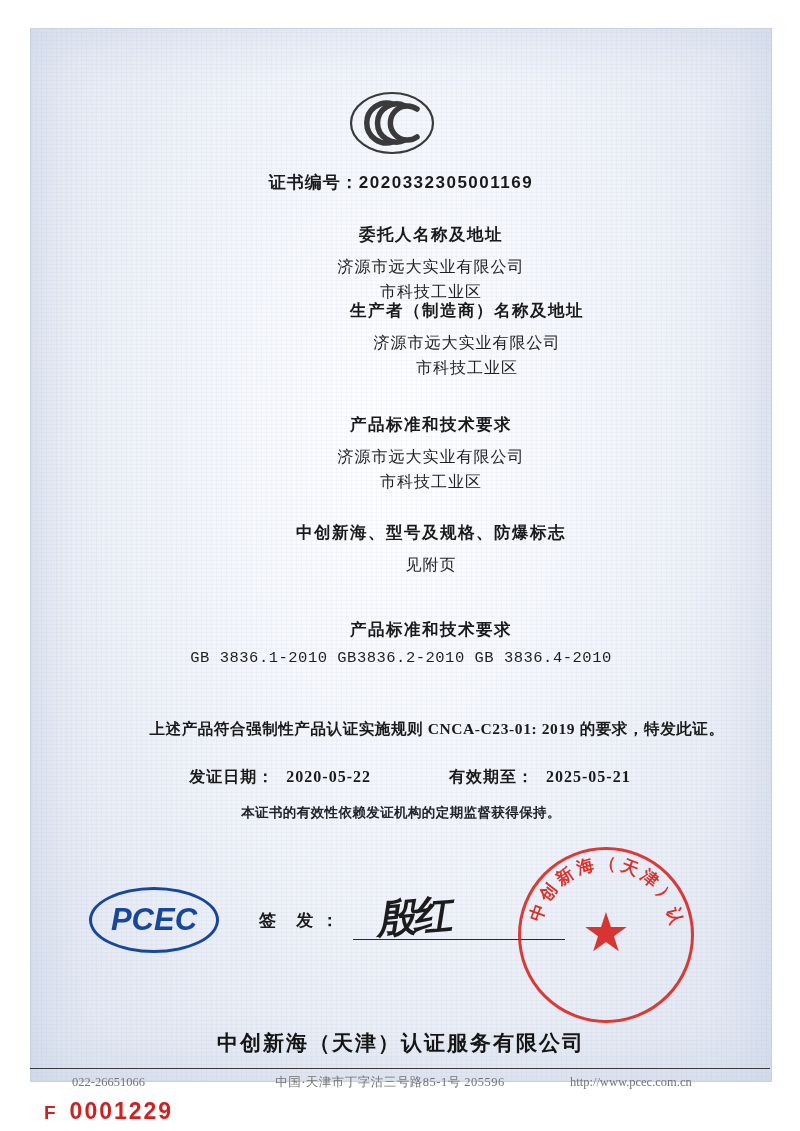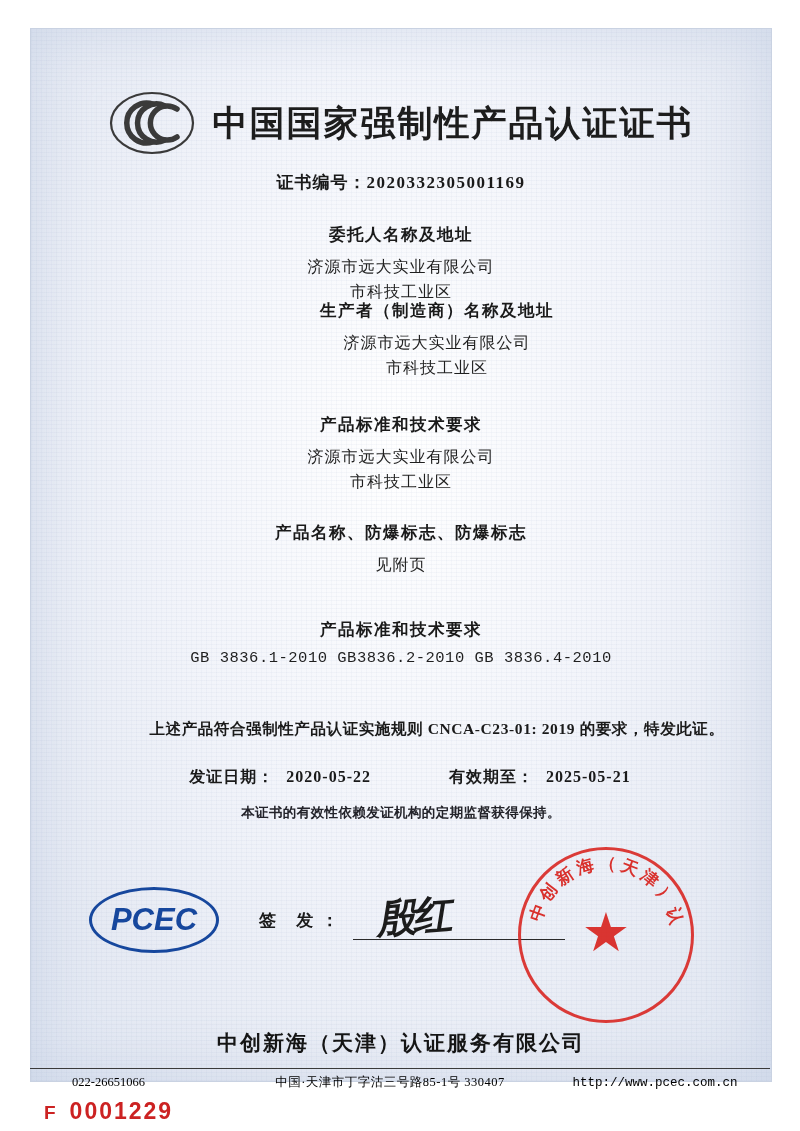--- a/index.html
+++ b/index.html
@@ -67,30 +67,31 @@
     top: 142px;
     left: 0;
     width: 740px;
     text-align: center;
     font-size: 17px;
     font-weight: bold;
     color: #1a1a1a;
     letter-spacing: 1px;
   }
   .cert-no .num {
-    font-family: Liberation Serif, serif;
+    font-family: Liberation Sans, sans-serif;
     letter-spacing: 1.5px;
   }
 
   
   .block {
     position: absolute;
     left: 0;
     width: 740px;
     text-align: center;
+    padding-left: 30px;
   }
   .block .label {
     font-size: 16.5px;
     font-weight: bold;
     color: #1a1a1a;
     letter-spacing: 1.5px;
     margin-bottom: 9px;
   }
   .block .val {
     font-size: 16px;
@@ -276,25 +277,25 @@
     border-bottom: 1.2px solid #3a3a3a;
   }
   .footer {
     position: absolute;
     left: 30px;
     top: 1074px;
     width: 740px;
     display: flex;
     align-items: center;
     font-size: 12.5px;
-    color: #000000;
+    color: #737373;
   }
   .footer .tel { width: 180px; text-align: left; padding-left: 42px; box-sizing: border-box; }
   .footer .addr { flex: 1; text-align: center; letter-spacing: 0.5px; }
-  .footer .url { width: 200px; text-align: center; padding-right: 30px; box-sizing: border-box; font-family: Liberation Mono, monospace; }
+  .footer .url { width: 200px; text-align: left; padding-right: 30px; box-sizing: border-box; font-family: Liberation Serif, serif; }
 
   .serial {
     position: absolute;
     left: 44px;
     top: 1098px;
     display: flex;
     align-items: baseline;
     color: #cc2222;
     font-family: "Liberation Sans", sans-serif;
   }
@@ -307,21 +308,20 @@
 <div class="page">
   <div class="paper">
 
     <div class="header">
       <svg class="ccc-logo" viewBox="0 0 86 64">
         <ellipse cx="43" cy="32" rx="41" ry="30" fill="none" stroke="#3a3a3a" stroke-width="2.2"></ellipse>
         <path d="M44 13 A20 20 0 1 0 44 51" fill="none" stroke="#3a3a3a" stroke-width="5.5" stroke-linecap="round"></path>
         <path d="M56 15 A19 19 0 1 0 56 49" fill="none" stroke="#3a3a3a" stroke-width="5.5" stroke-linecap="round"></path>
         <path d="M68 18 A17 17 0 1 0 68 46" fill="none" stroke="#3a3a3a" stroke-width="5.5" stroke-linecap="round"></path>
       </svg>
-      <div class="title-main">中国国家强制性产品认证证书</div>
     </div>
 
     <div class="cert-no">
       <span>证书编号：</span><span class="num">2020332305001169</span>
     </div>
 
     <div class="block" style="top:195px;">
       <div class="label">委托人名称及地址</div>
       <div class="val">济源市远大实业有限公司</div>
       <div class="val">市科技工业区</div>
@@ -333,21 +333,21 @@
       <div class="val">市科技工业区</div>
     </div>
 
     <div class="block" style="top:385px;">
       <div class="label">产品标准和技术要求</div>
       <div class="val">济源市远大实业有限公司</div>
       <div class="val">市科技工业区</div>
     </div>
 
     <div class="block" style="top:493px;">
-      <div class="label">产品名称、防爆标志、防爆标志</div>
+      <div class="label">中创新海、型号及规格、防爆标志</div>
       <div class="val">见附页</div>
     </div>
 
     <div class="block" style="top:590px;">
       <div class="label">产品标准和技术要求</div>
     </div>
     <div class="standards" style="top:620px;">GB 3836.1-2010  GB3836.2-2010  GB 3836.4-2010</div>
 
     <div class="statement">上述产品符合强制性产品认证实施规则 CNCA-C23-01: 2019 的要求，特发此证。</div>
 
@@ -383,21 +383,21 @@
         </text>
       </svg>
     </div>
 
     <div class="issuer">中创新海（天津）认证服务有限公司</div>
   </div>
 
   <div class="footer-rule"></div>
   <div class="footer">
     <div class="tel">022-26651066</div>
-    <div class="addr">中国·天津市丁字沽三号路85-1号  330407</div>
+    <div class="addr">中国·天津市丁字沽三号路85-1号  205596</div>
     <div class="url">http://www.pcec.com.cn</div>
   </div>
 
   <div class="serial">
     <span class="pfx">F</span>
     <span class="num">0001229</span>
   </div>
 </div>
 
 </body></html>

